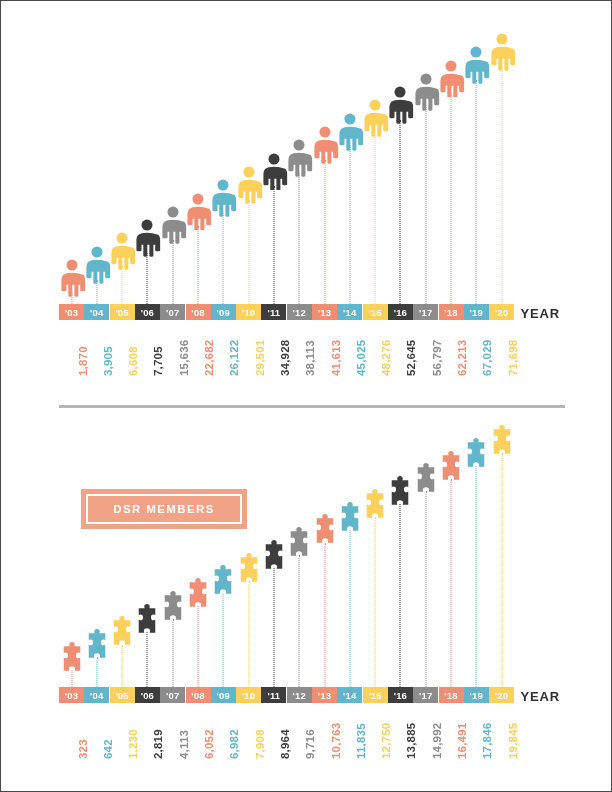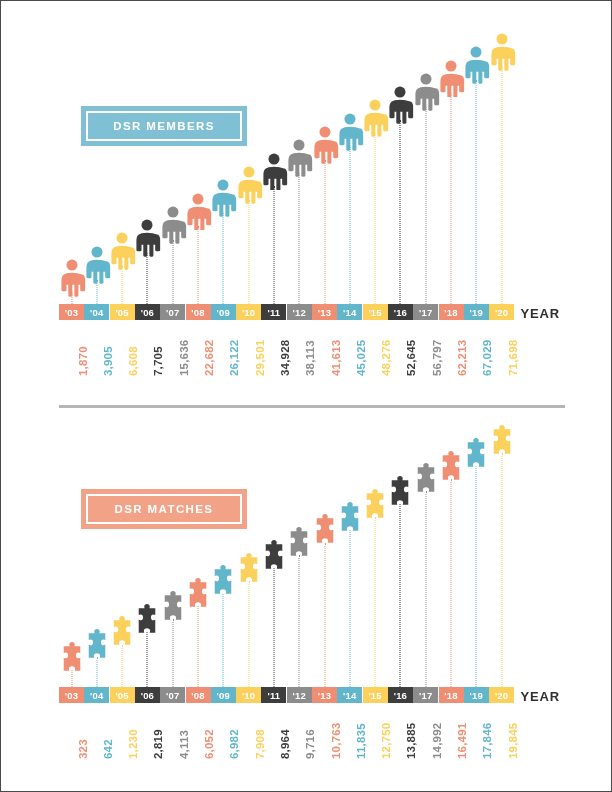--- a/index.html
+++ b/index.html
@@ -268,25 +268,20 @@
           <div class="icon-wrap" style="top: 22px; width: 27px;">
             <svg class="person" viewBox="0 0 40 56" preserveAspectRatio="xMidYMin meet">
               <circle cx="20" cy="9" r="8.2" fill="#fbd05b"></circle>
               <path fill="#fbd05b" d="M20 20.5c-6.0 0-10.2 1.0-12.6 3.0C5.2 25.3 4.3 28.2 4.3 32.4V46.0c0 1.0 .8 1.8 1.8 1.8h4.0c1.0 0 1.8-.8 1.8-1.8V38.0h2.6v16.0c0 1.0 .8 1.8 1.8 1.8h2.4c1.0 0 1.8-.8 1.8-1.8V38.0h3.0v16.0c0 1.0 .8 1.8 1.8 1.8h2.4c1.0 0 1.8-.8 1.8-1.8V38.0h2.6v8.0c0 1.0 .8 1.8 1.8 1.8h4.0c1.0 0 1.8-.8 1.8-1.8V32.4c0-4.2-.9-7.1-3.1-8.9C30.2 21.5 26.0 20.5 20 20.5z"></path>
             </svg>
           </div>
         </div>
       </div>
   </div>
 
-  <div class="title-plaque" id="title-members">
-    <div class="inner">
-      <span>DSR MEMBERS</span>
-    </div>
-  </div>
 
   <div class="divider"></div>
 
   <div class="panel" id="panel-matches">
     <div class="plot" id="plot-matches">
         <div class="col" style="left: 59px; top: 0px; width: 23px; height: 100%;">
           <div class="stem" style="top: 257.2px; height: 16.8px; border-left-color: rgb(239, 142, 114);"></div>
           <div class="icon-wrap" style="top: 229px; width: 23px;">
             <svg class="puzzle" viewBox="0 0 40 56" preserveAspectRatio="xMidYMin meet">
               <path fill="#ef8e72" d="M15.2 4.2 C15.2 1.6 17.3 0 20 0 C22.7 0 24.8 1.6 24.8 4.2 C24.8 5.6 24.2 6.6 24.2 7.6 L34.4 7.6 L34.4 19.0 C33.4 19.0 32.4 18.3 31.0 18.3 C28.4 18.3 26.8 20.5 26.8 23.3 C26.8 26.1 28.4 28.3 31.0 28.3 C32.4 28.3 33.4 27.6 34.4 27.6 L34.4 50.0 L24.8 50.0 C24.8 49.0 25.5 48.0 25.5 46.6 C25.5 43.9 23.3 42.3 20 42.3 C16.7 42.3 14.5 43.9 14.5 46.6 C14.5 48.0 15.2 49.0 15.2 50.0 L5.6 50.0 L5.6 27.6 C6.6 27.6 7.6 28.3 9.0 28.3 C11.6 28.3 13.2 26.1 13.2 23.3 C13.2 20.5 11.6 18.3 9.0 18.3 C7.6 18.3 6.6 19.0 5.6 19.0 L5.6 7.6 L15.8 7.6 C15.8 6.6 15.2 5.6 15.2 4.2 Z"></path>
@@ -427,21 +422,21 @@
             <svg class="puzzle" viewBox="0 0 40 56" preserveAspectRatio="xMidYMin meet">
               <path fill="#fbd05b" d="M15.2 4.2 C15.2 1.6 17.3 0 20 0 C22.7 0 24.8 1.6 24.8 4.2 C24.8 5.6 24.2 6.6 24.2 7.6 L34.4 7.6 L34.4 19.0 C33.4 19.0 32.4 18.3 31.0 18.3 C28.4 18.3 26.8 20.5 26.8 23.3 C26.8 26.1 28.4 28.3 31.0 28.3 C32.4 28.3 33.4 27.6 34.4 27.6 L34.4 50.0 L24.8 50.0 C24.8 49.0 25.5 48.0 25.5 46.6 C25.5 43.9 23.3 42.3 20 42.3 C16.7 42.3 14.5 43.9 14.5 46.6 C14.5 48.0 15.2 49.0 15.2 50.0 L5.6 50.0 L5.6 27.6 C6.6 27.6 7.6 28.3 9.0 28.3 C11.6 28.3 13.2 26.1 13.2 23.3 C13.2 20.5 11.6 18.3 9.0 18.3 C7.6 18.3 6.6 19.0 5.6 19.0 L5.6 7.6 L15.8 7.6 C15.8 6.6 15.2 5.6 15.2 4.2 Z"></path>
             </svg>
           </div>
         </div>
       </div>
   </div>
 
   <div class="title-plaque" id="title-matches">
     <div class="inner">
-      <span>DSR MATCHES</span>
+      <span>DSR MEMBERS</span>
     </div>
   </div>
 
 <div class="year-badge" style="left: 58px; top: 303px; background: rgb(239, 142, 114);">'03</div>
     <div class="value" style="color: rgb(239, 142, 114); left: 75.5px; top: 375px;">1,870</div>
     <div class="year-badge" style="left: 83.3px; top: 303px; background: rgb(98, 182, 203);">'04</div>
     <div class="value" style="color: rgb(98, 182, 203); left: 100.8px; top: 375px;">3,905</div>
     <div class="year-badge" style="left: 108.6px; top: 303px; background: rgb(251, 208, 91);">'05</div>
     <div class="value" style="color: rgb(251, 208, 91); left: 126.1px; top: 375px;">6,608</div>
     <div class="year-badge" style="left: 133.9px; top: 303px; background: rgb(61, 61, 61);">'06</div>

